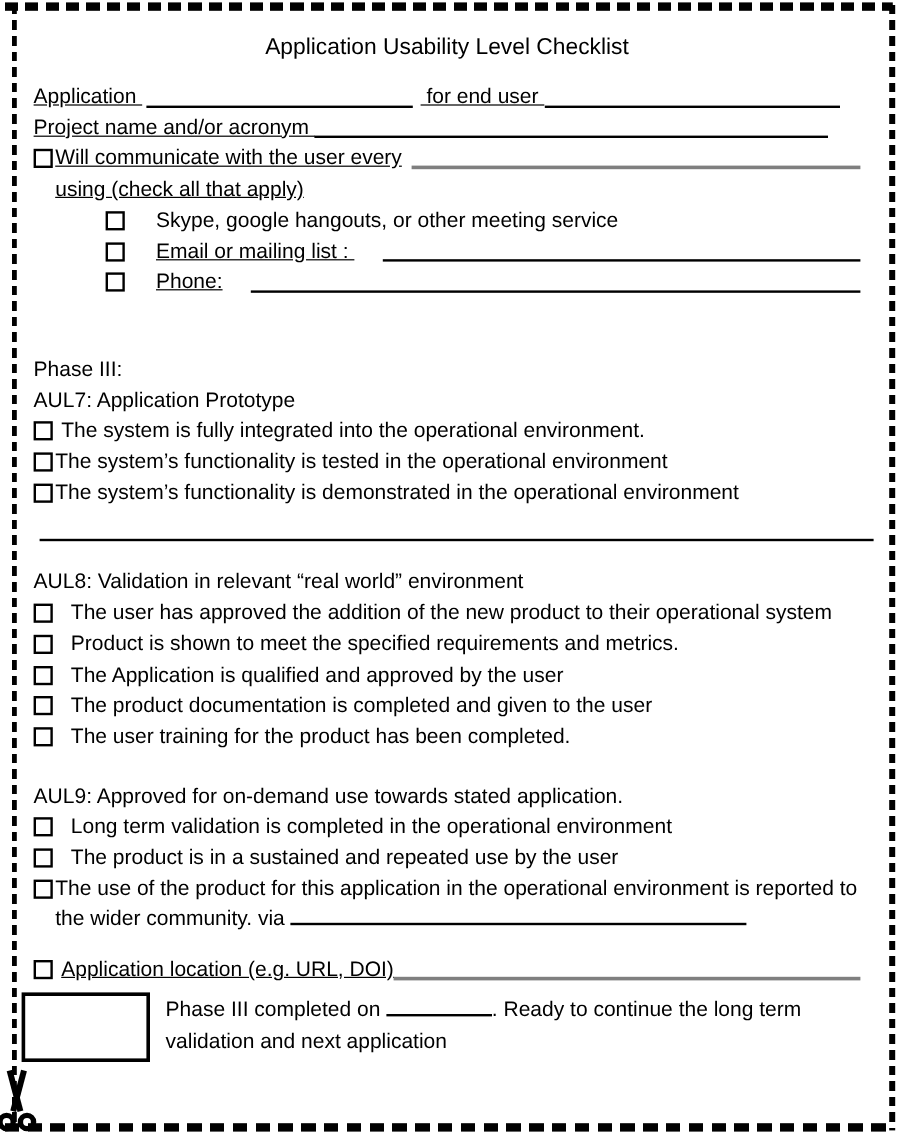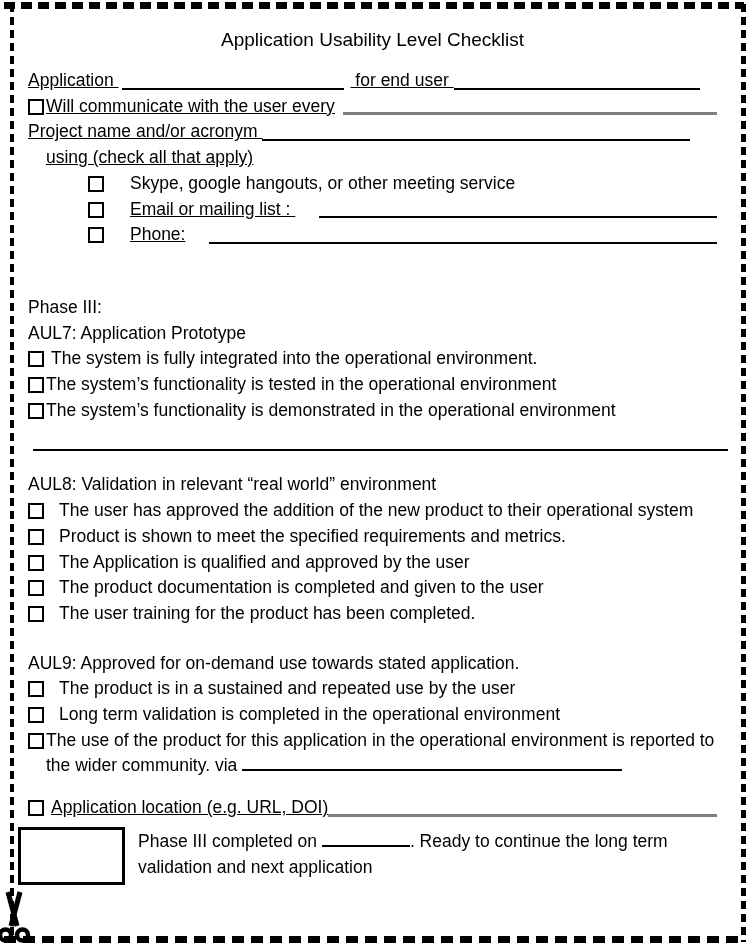--- a/index.html
+++ b/index.html
@@ -85,28 +85,28 @@
     <h1 class="title">Application Usability Level Checklist</h1>
 
     <div class="row">
       <span class="lbl">Application </span>
       <span class="blank w222"></span>
       <span class="lbl"> for end user </span>
       <span class="blank grow mr17"></span>
     </div>
 
     <div class="row">
+      <span class="lbl">Project name and/or acronym </span>
+      <span class="blank grow mr27"></span>
+    </div>
+
+    <div class="row">
       <span class="cb g0" style="align-self:flex-start;"></span>
       <span class="lbl">Will communicate with the user every</span>
       <span class="blank grey grow ml8"></span>
-    </div>
-
-    <div class="row">
-      <span class="lbl">Project name and/or acronym </span>
-      <span class="blank grow mr27"></span>
     </div>
 
     <div class="row ind-using">
       <span class="lbl">using (check all that apply)</span>
     </div>
 
     <div class="item ind-sub">
       <span class="cb g0"></span>
       <span class="txt">Skype, google hangouts, or other meeting service</span>
     </div>
@@ -162,25 +162,25 @@
     <div class="item">
       <span class="cb gtab"></span>
       <span class="txt">The user training for the product has been completed.</span>
     </div>
 
     <div class="sp24"></div>
 
     <div>AUL9: Approved for on-demand use towards stated application.</div>
     <div class="item">
       <span class="cb gtab"></span>
-      <span class="txt">The product is in a sustained and repeated use by the user</span>
+      <span class="txt">Long term validation is completed in the operational environment</span>
     </div>
     <div class="item">
       <span class="cb gtab"></span>
-      <span class="txt">Long term validation is completed in the operational environment</span>
+      <span class="txt">The product is in a sustained and repeated use by the user</span>
     </div>
     <div class="item">
       <span class="cb g0"></span>
       <div class="txtwrap"><span>The use of the product for this application in the operational environment is reported to the wider community. via </span><span class="iblank via-blank"></span></div>
     </div>
 
     <div class="sp18"></div>
 
     <div class="row">
       <span class="cb g1" style="align-self:flex-start;"></span>

